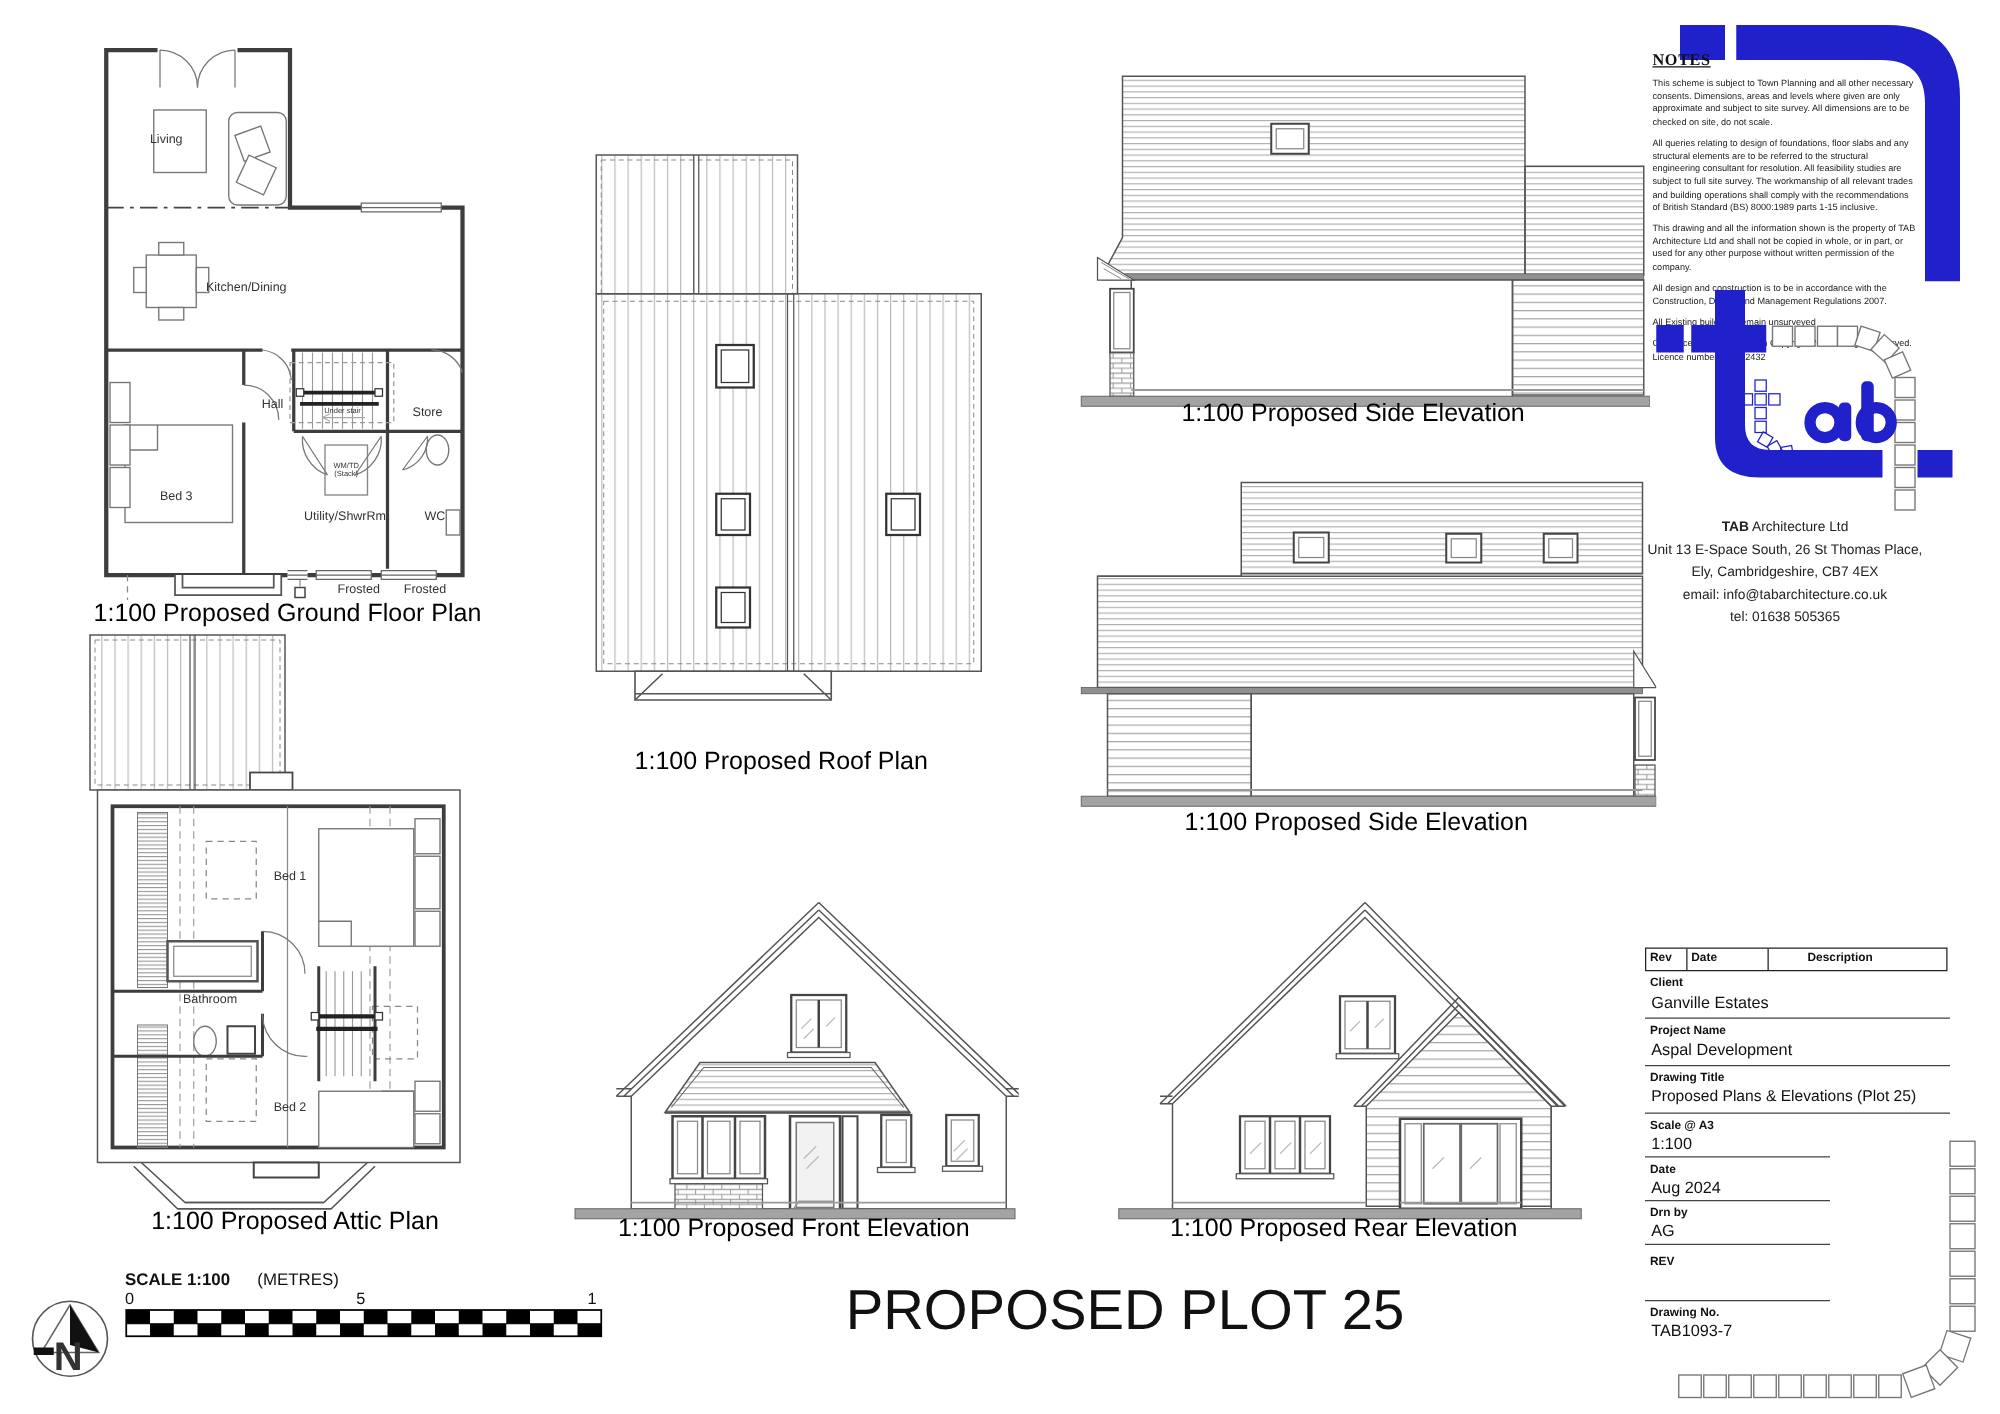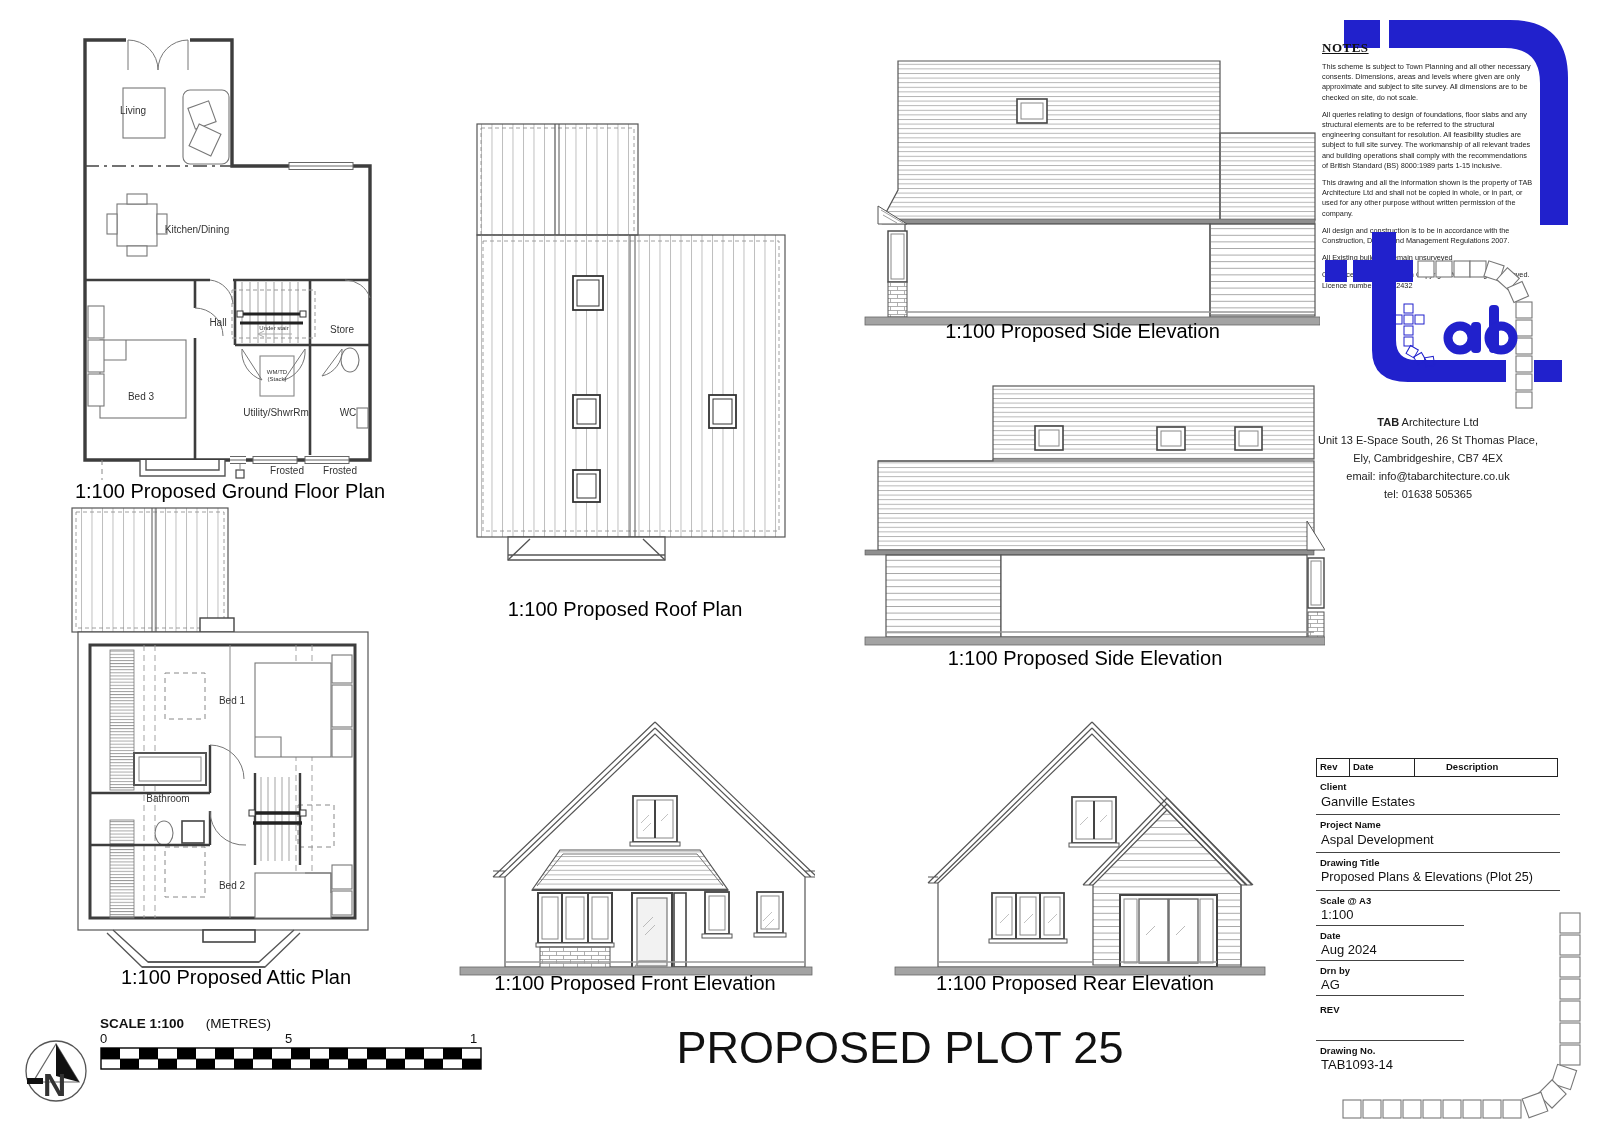--- a/index.html
+++ b/index.html
@@ -538,21 +538,21 @@
   <div class="rule" style="top:169px;width:148px"></div>
   <div class="lbl" style="top:174px">Date</div>
   <div class="val" style="top:186px">Aug 2024</div>
   <div class="rule" style="top:204px;width:148px"></div>
   <div class="lbl" style="top:209px">Drn by</div>
   <div class="val" style="top:221px">AG</div>
   <div class="rule" style="top:239px;width:148px"></div>
   <div class="lbl" style="top:248px">REV</div>
   <div class="rule" style="top:284px;width:148px"></div>
   <div class="lbl" style="top:289px">Drawing No.</div>
-  <div class="val" style="top:301px">TAB1093-14</div>
+  <div class="val" style="top:301px">TAB1093-7</div>
 </div>
 
 <svg class="abs" style="left:1330px;top:890px" width="270" height="241" viewBox="0 0 270 241">
   <g fill="#fff" stroke="#777" stroke-width="1.1">
     <rect x="230" y="23" width="20" height="20"></rect>
       <rect x="230" y="45" width="20" height="20"></rect>
       <rect x="230" y="67" width="20" height="20"></rect>
       <rect x="230" y="89" width="20" height="20"></rect>
       <rect x="230" y="111" width="20" height="20"></rect>
       <rect x="230" y="133" width="20" height="20"></rect>

